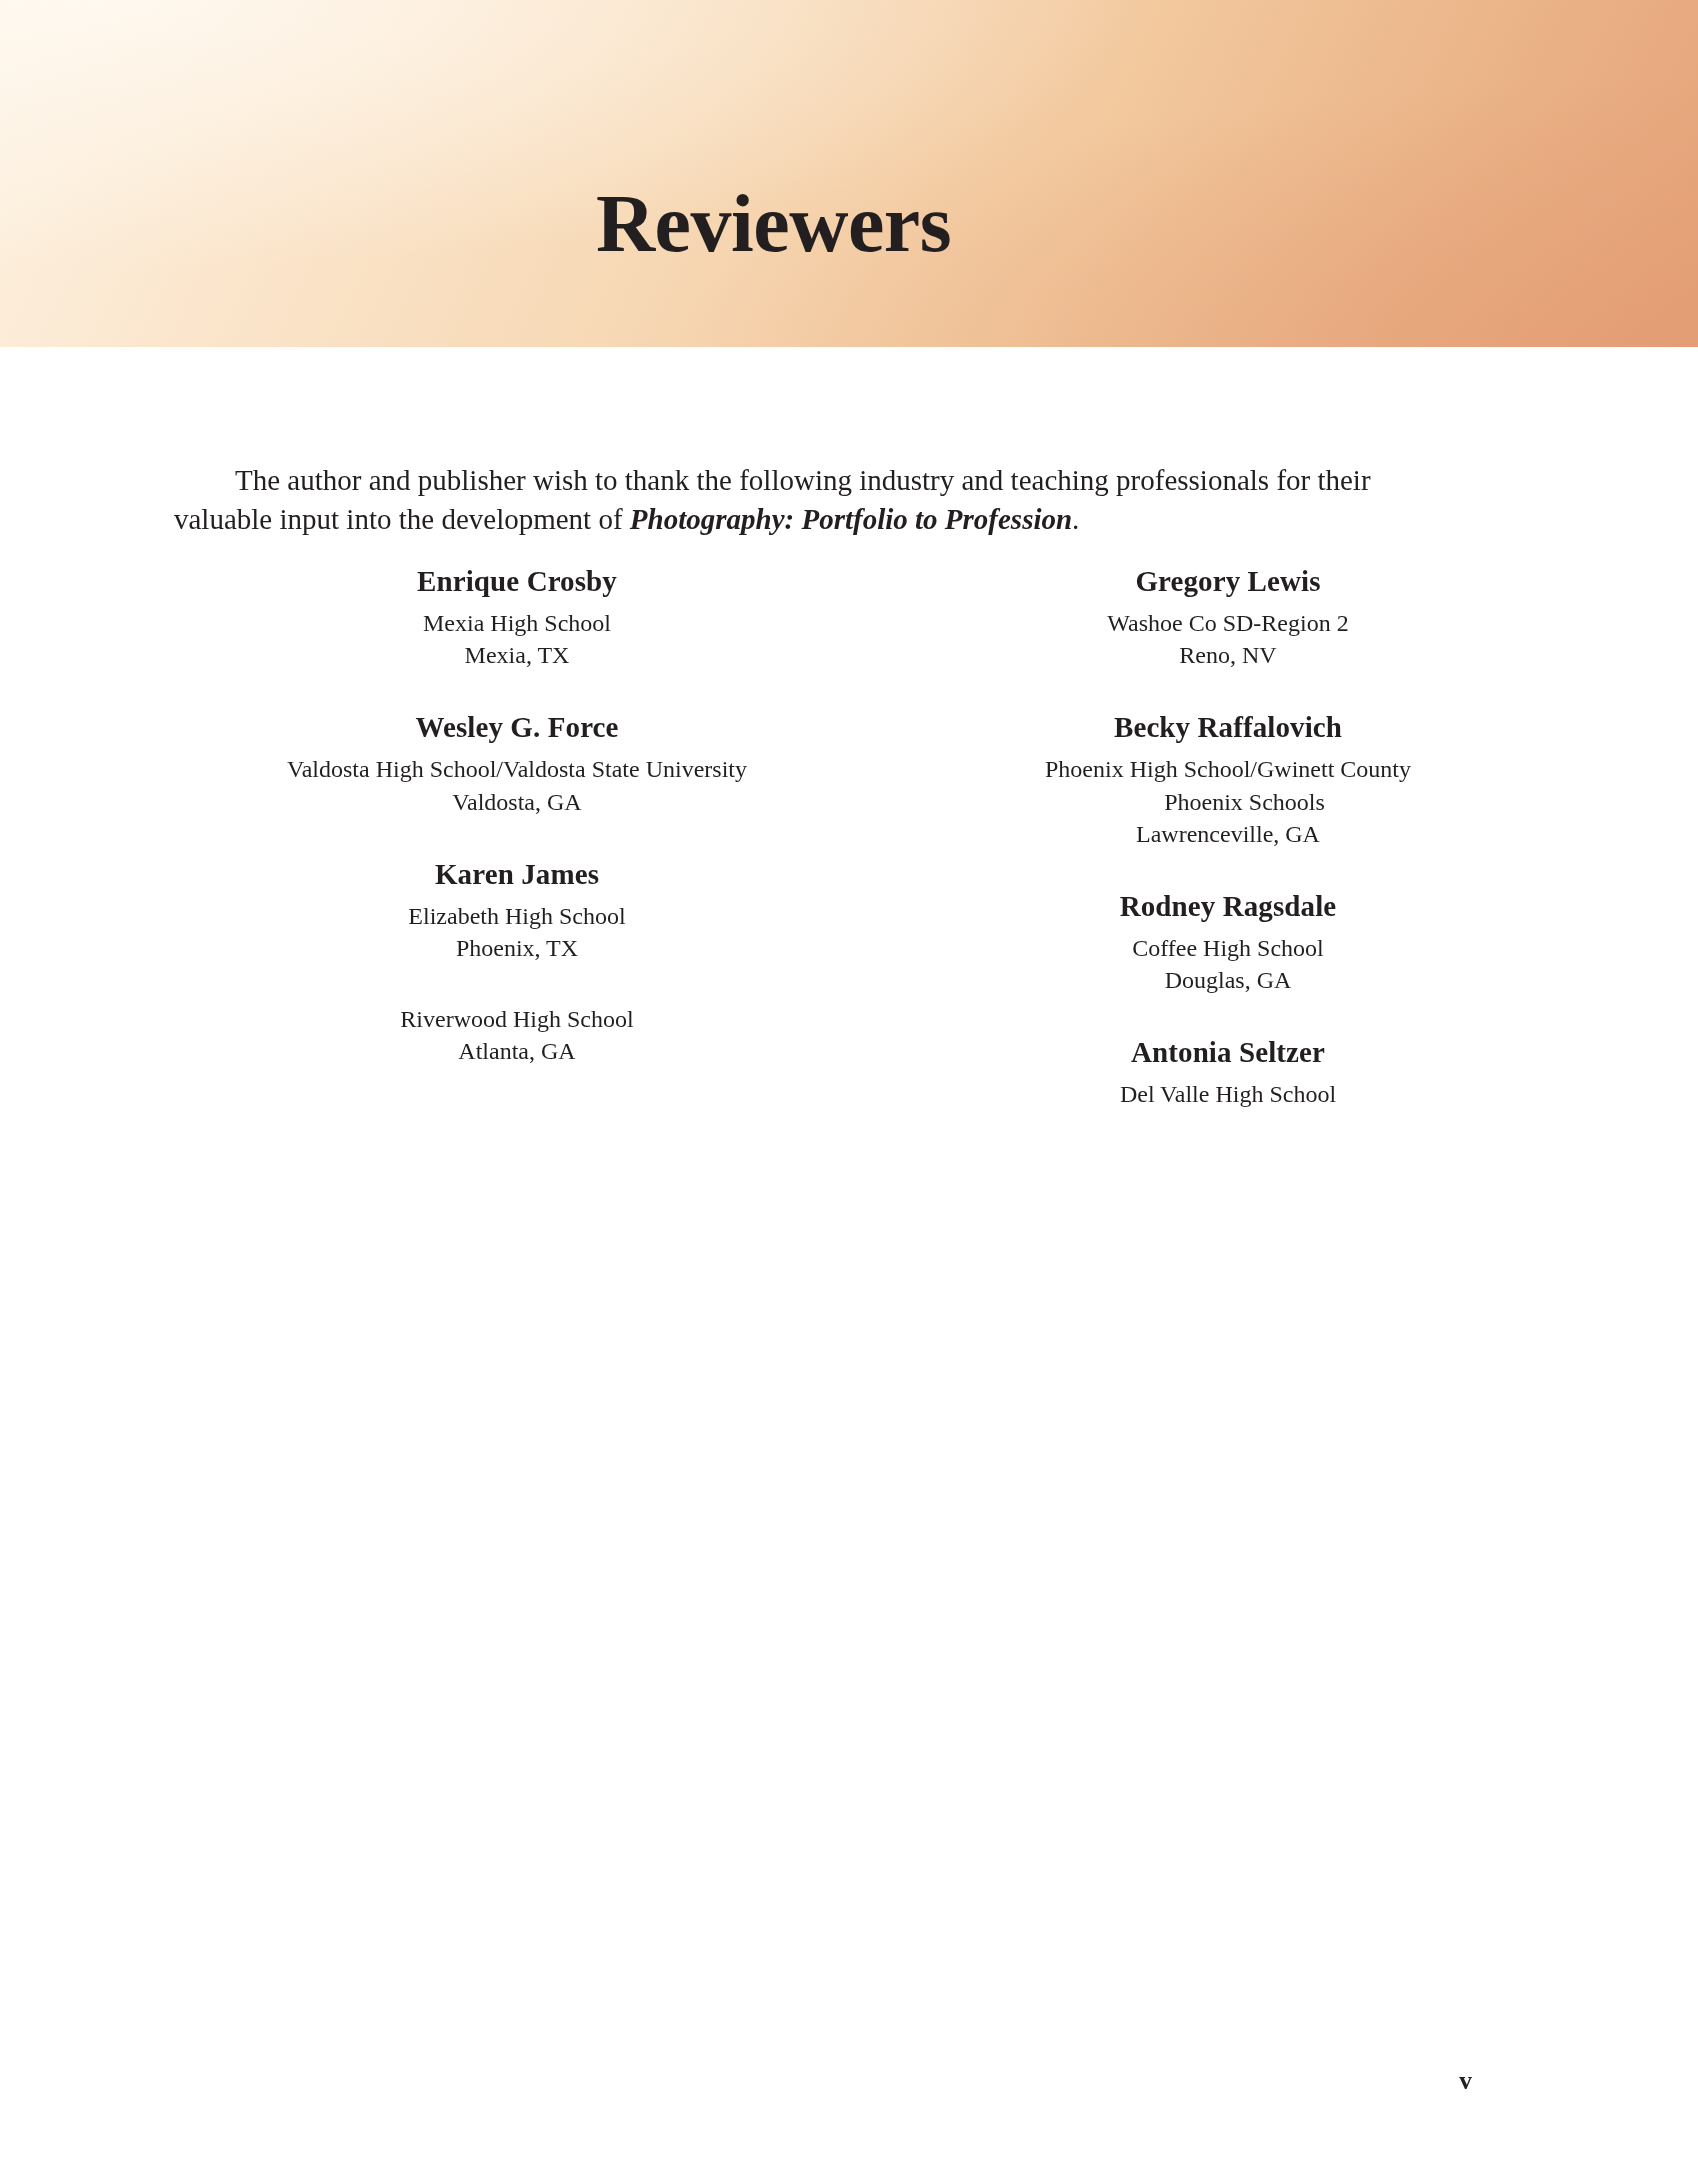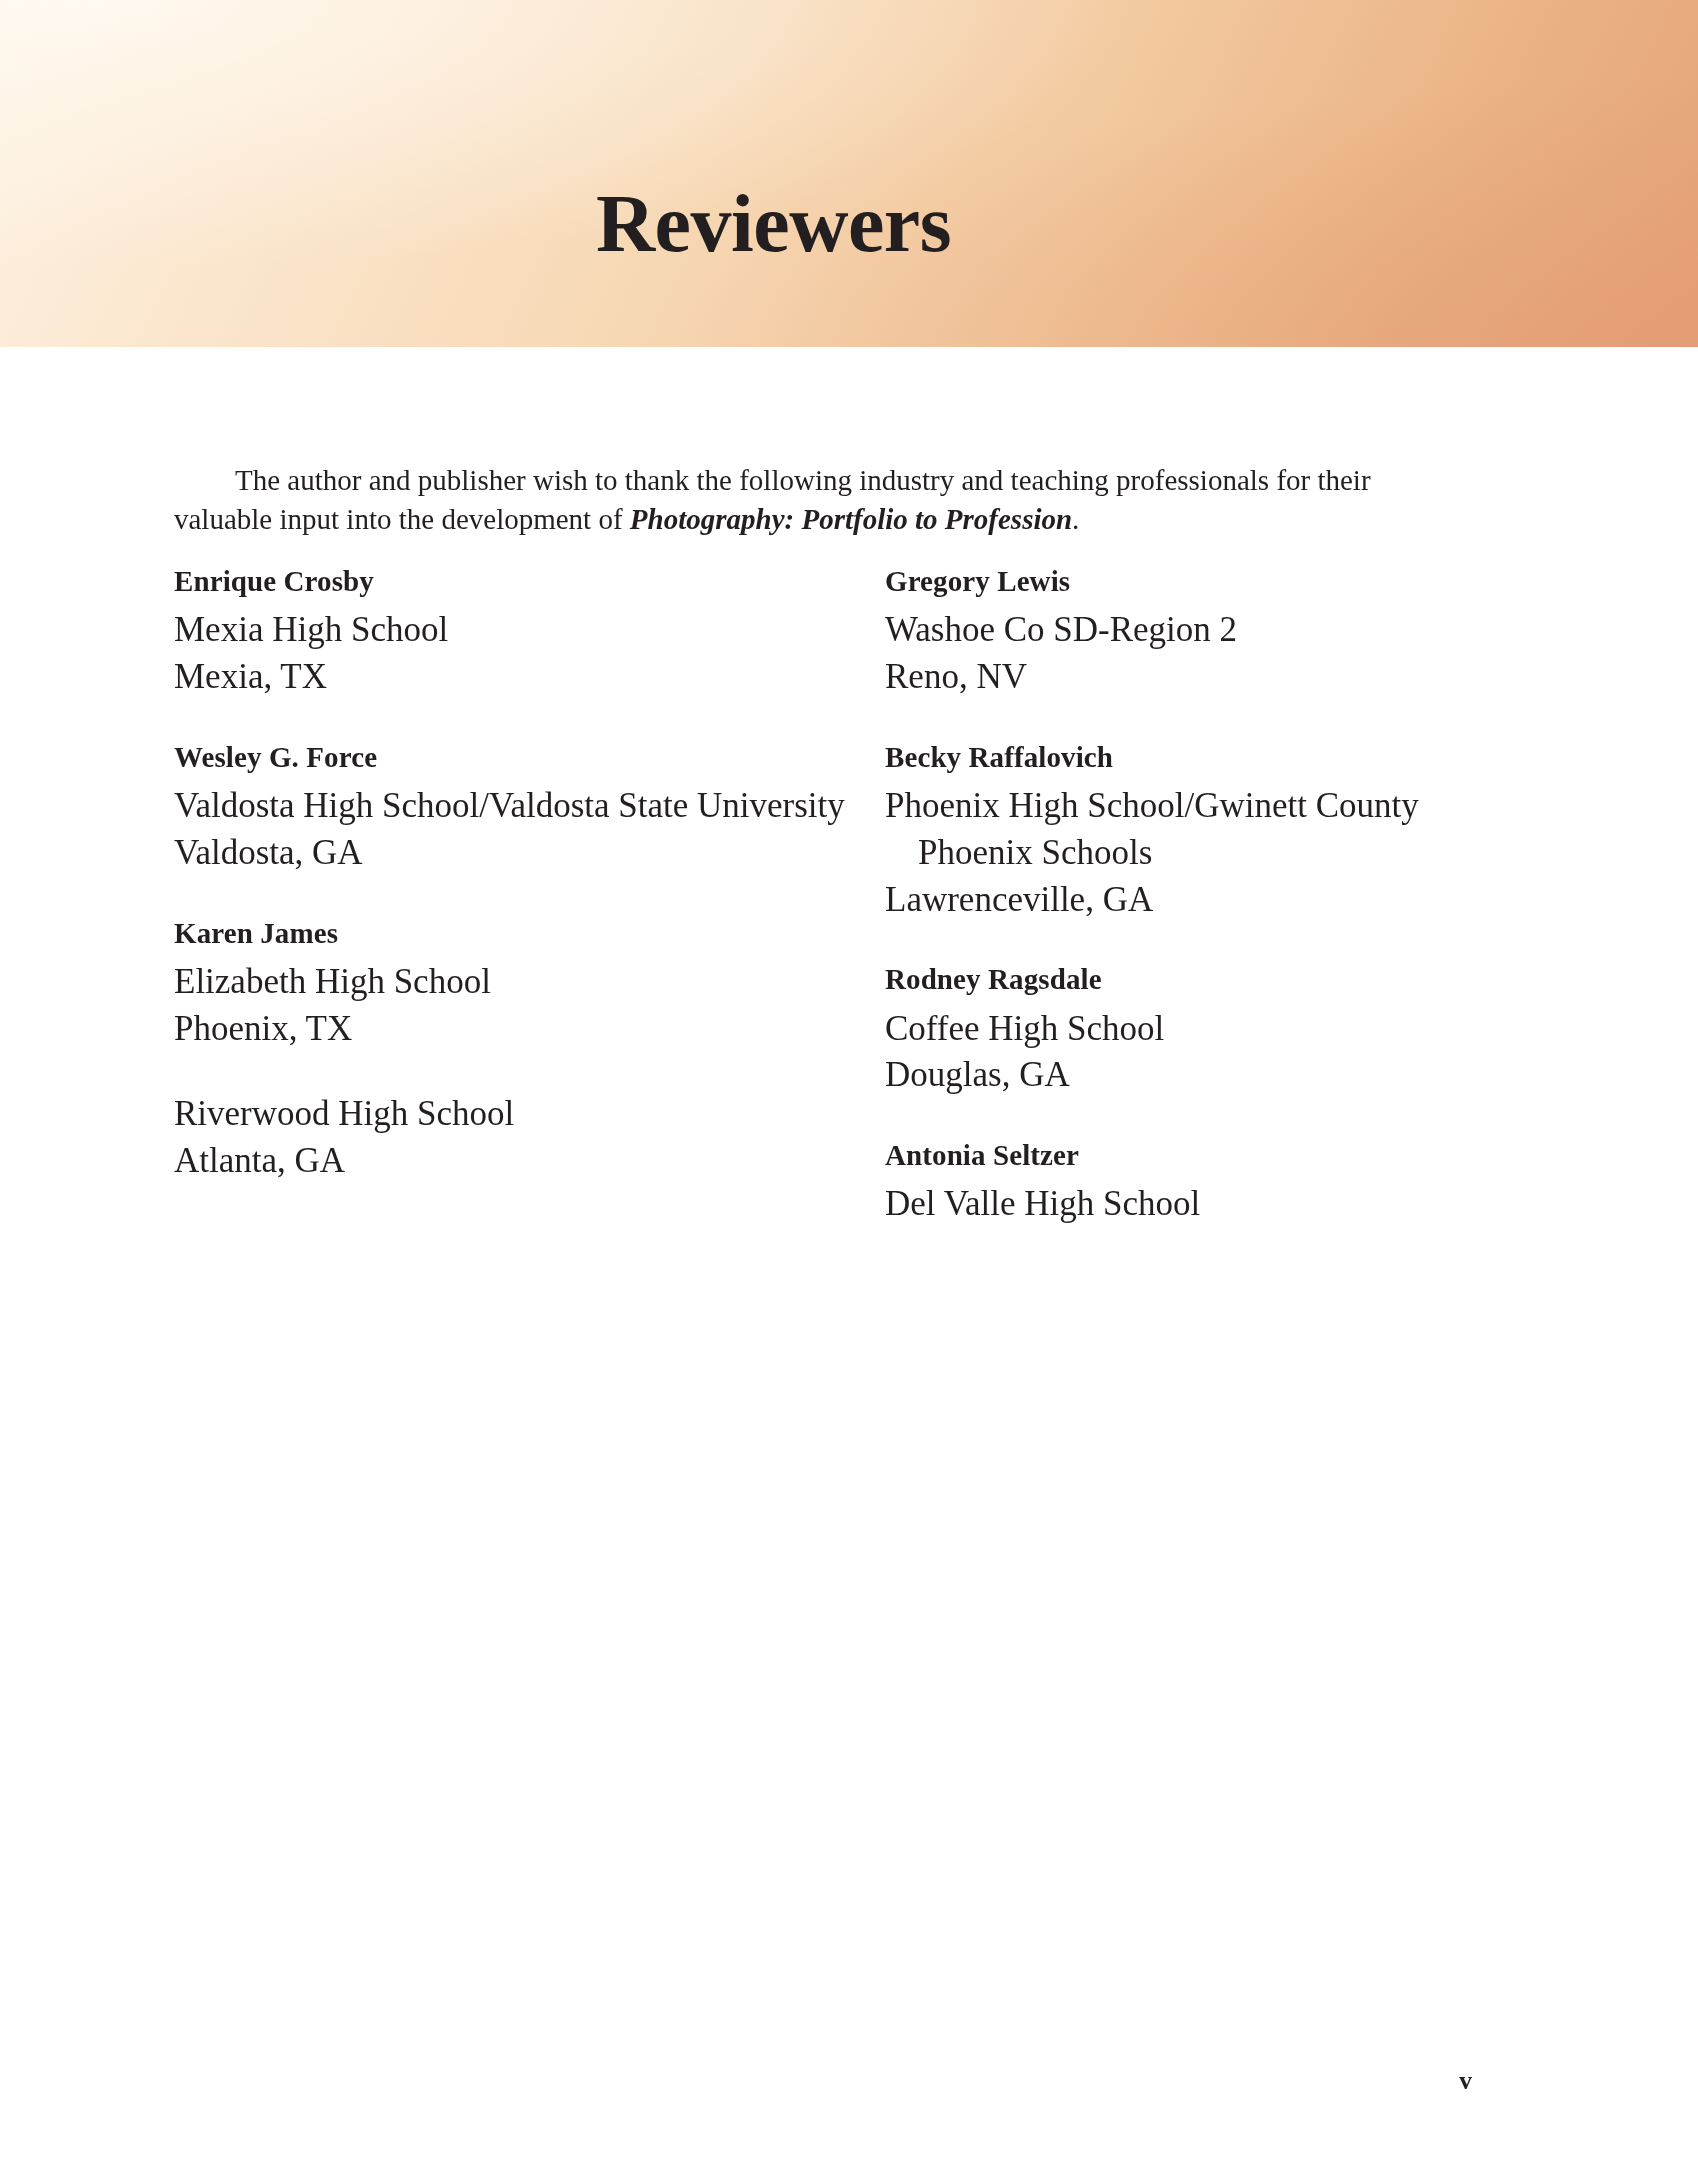--- a/index.html
+++ b/index.html
@@ -74,37 +74,38 @@
   #intro-paragraph .book-title {
     font-style: italic;
     font-weight: bold;
   }
 
   
   .column {
     position: absolute;
     top: 564px;
     width: 686px;
+    text-align: center;
   }
   #column-left  { left: 174px; }
   #column-right { left: 885px; }
 
   .reviewer-entry { margin-bottom: 39px; }
   .reviewer-entry:last-child { margin-bottom: 0; }
 
   .reviewer-name {
     font-size: 29px;
     font-weight: bold;
     line-height: 1.18;
     letter-spacing: 0.1px;
     margin-bottom: 8.8px;
     color: #231f20;
   }
   .reviewer-lines {
-    font-size: 35px;
+    font-size: 24px;
     line-height: 1.34;
     color: #231f20;
   }
   .reviewer-lines .line { white-space: pre; }
   .reviewer-lines .line.indented { padding-left: 33px; }
 
   
   #page-number {
     position: absolute;
     right: 227px;

